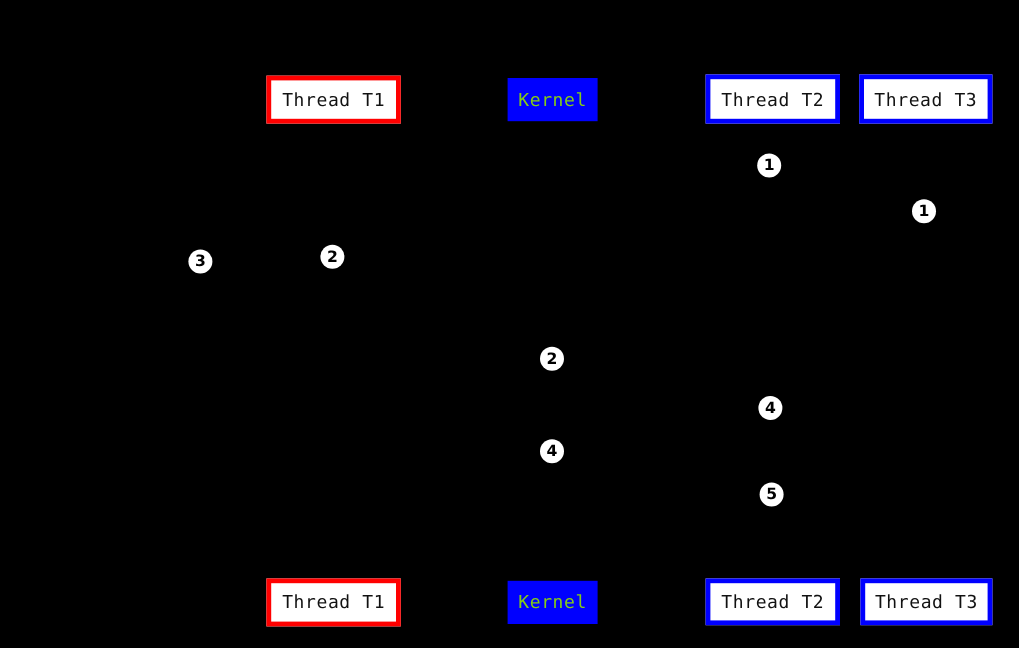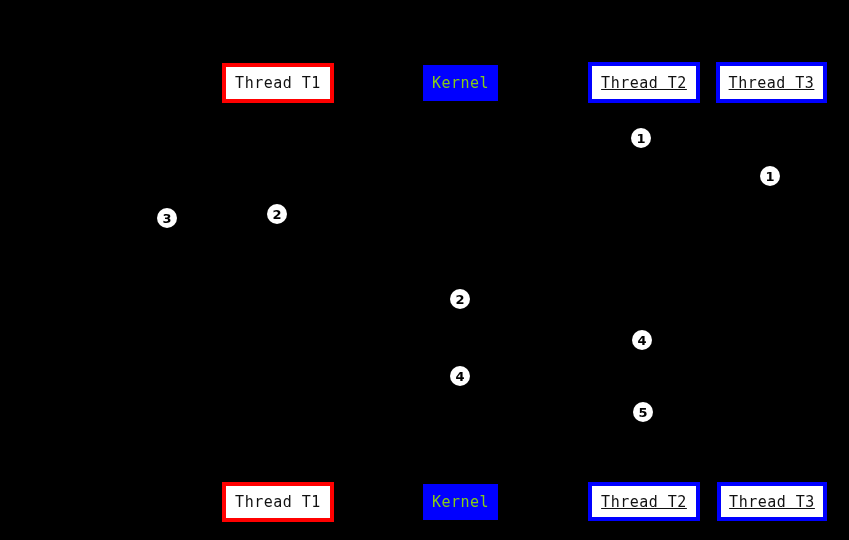--- a/index.html
+++ b/index.html
@@ -26,21 +26,20 @@
   }
   .box.red-outline {
     background: #ffffff;
     border: 4px solid var(--red);
     color: var(--box-text);
   }
   .box.blue-outline {
     background: #ffffff;
     border: 4px solid var(--blue);
     color: var(--box-text);
-    text-decoration: underline;
   }
   .box.blue-filled {
     background: var(--blue);
     border: none;
     color: #84cc16;
   }
   .marker {
     position: absolute;
     width: 20px;
     height: 20px;

